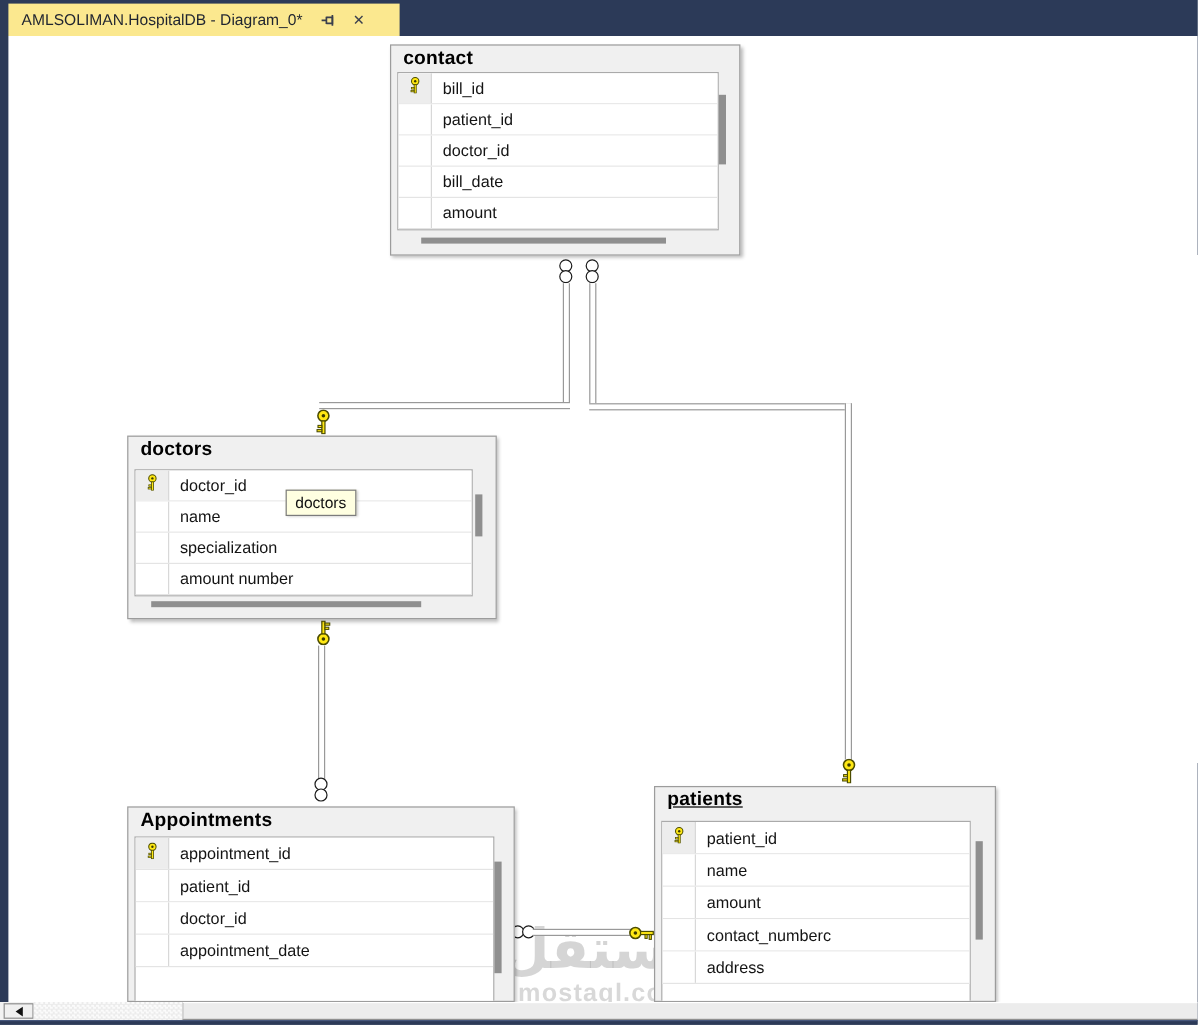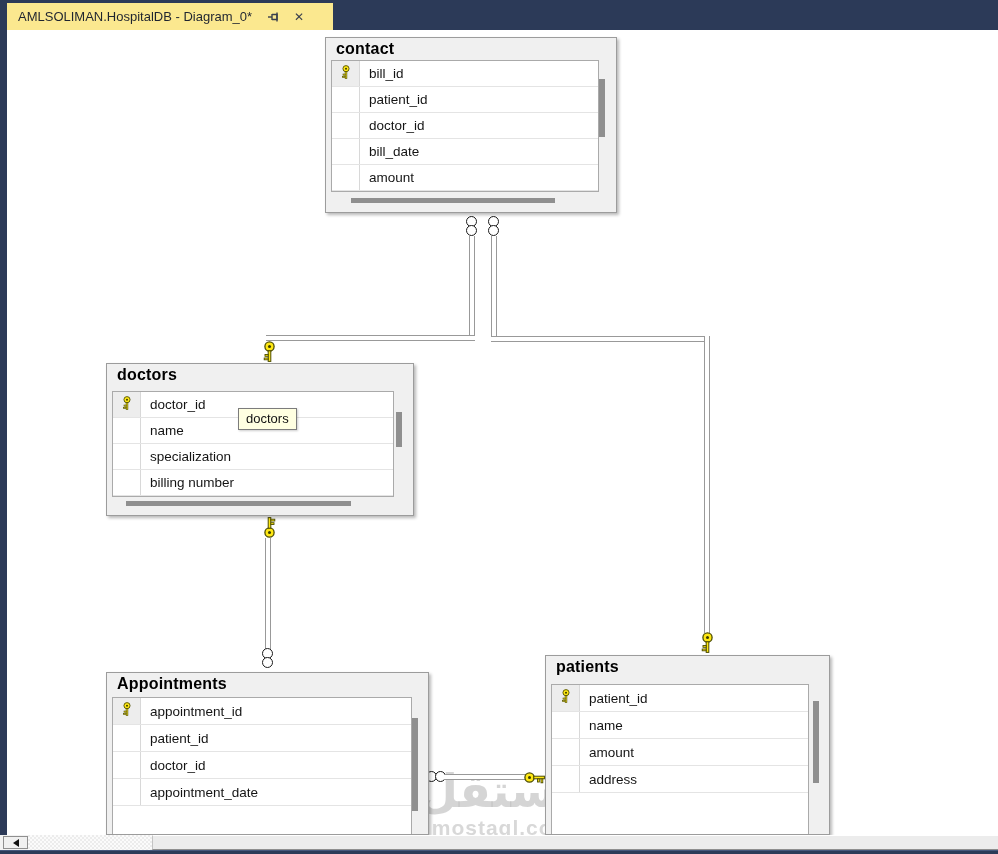--- a/index.html
+++ b/index.html
@@ -214,21 +214,21 @@
       <div class="row">
           <span class="icon-cell"></span>
           <span class="col-name">name</span>
         </div>
       <div class="row">
           <span class="icon-cell"></span>
           <span class="col-name">specialization</span>
         </div>
       <div class="row">
           <span class="icon-cell"></span>
-          <span class="col-name">billing number</span>
+          <span class="col-name">amount number</span>
         </div>
     </div>
     <div class="vthumb" style="left:289px; top:48px; height:35px;"></div>
     <div class="hthumb" style="left:19px; top:137px; width:225px;"></div>
   </div>
 
   <div class="tooltip z4" style="left:231px; top:378px;">
     <span>doctors</span>
   </div>
 
@@ -258,21 +258,21 @@
           <span class="col-name">doctor_id</span>
         </div>
       <div class="row">
           <span class="icon-cell"></span>
           <span class="col-name">appointment_date</span>
         </div>
     </div>
     <div class="vthumb" style="left:305px; top:45px; height:93px;"></div>
   </div>
 
-  <div class="tbl z3" style="left:538px; top:625px; width:285px; height:180px;">
+  <div class="tbl z3" style="left:538px; top:625px; width:285px; height:180px;text-decoration:underline;">
     <div class="tbl-title">patients</div>
     <div class="grid row27" style="left:5px; top:28px; width:258px; height:164px;">
       <div class="row pk">
         <span class="icon-cell">
             <span><svg width="14" height="14" viewBox="0 0 21 21" style="transform:rotate(90deg)">
                 <g transform="translate(0,4)">
                   <circle cx="5.5" cy="6.5" r="4.6" fill="#ffe813" stroke="#4c4c00" stroke-width="1.3"></circle>
                   <circle cx="5.5" cy="6.5" r="1.5" fill="#3c3c00"></circle>
                   <rect x="9.8" y="5.2" width="10.6" height="2.6" fill="#ffe813" stroke="#4c4c00" stroke-width="1"></rect>
                   <rect x="13.5" y="7.8" width="1.8" height="3.2" fill="#ffe813" stroke="#4c4c00" stroke-width="0.9"></rect>
@@ -285,20 +285,24 @@
       <div class="row">
           <span class="icon-cell"></span>
           <span class="col-name">name</span>
         </div>
       <div class="row">
           <span class="icon-cell"></span>
           <span class="col-name">amount</span>
         </div>
       <div class="row">
           <span class="icon-cell"></span>
+          <span class="col-name">contact_numberc</span>
+        </div>
+      <div class="row">
+          <span class="icon-cell"></span>
           <span class="col-name">address</span>
         </div>
     </div>
     <div class="vthumb" style="left:267px; top:45px; height:82px;"></div>
   </div>
 
 </div>
 
 <div class="hscroll">
   <div class="hscroll-btn">

